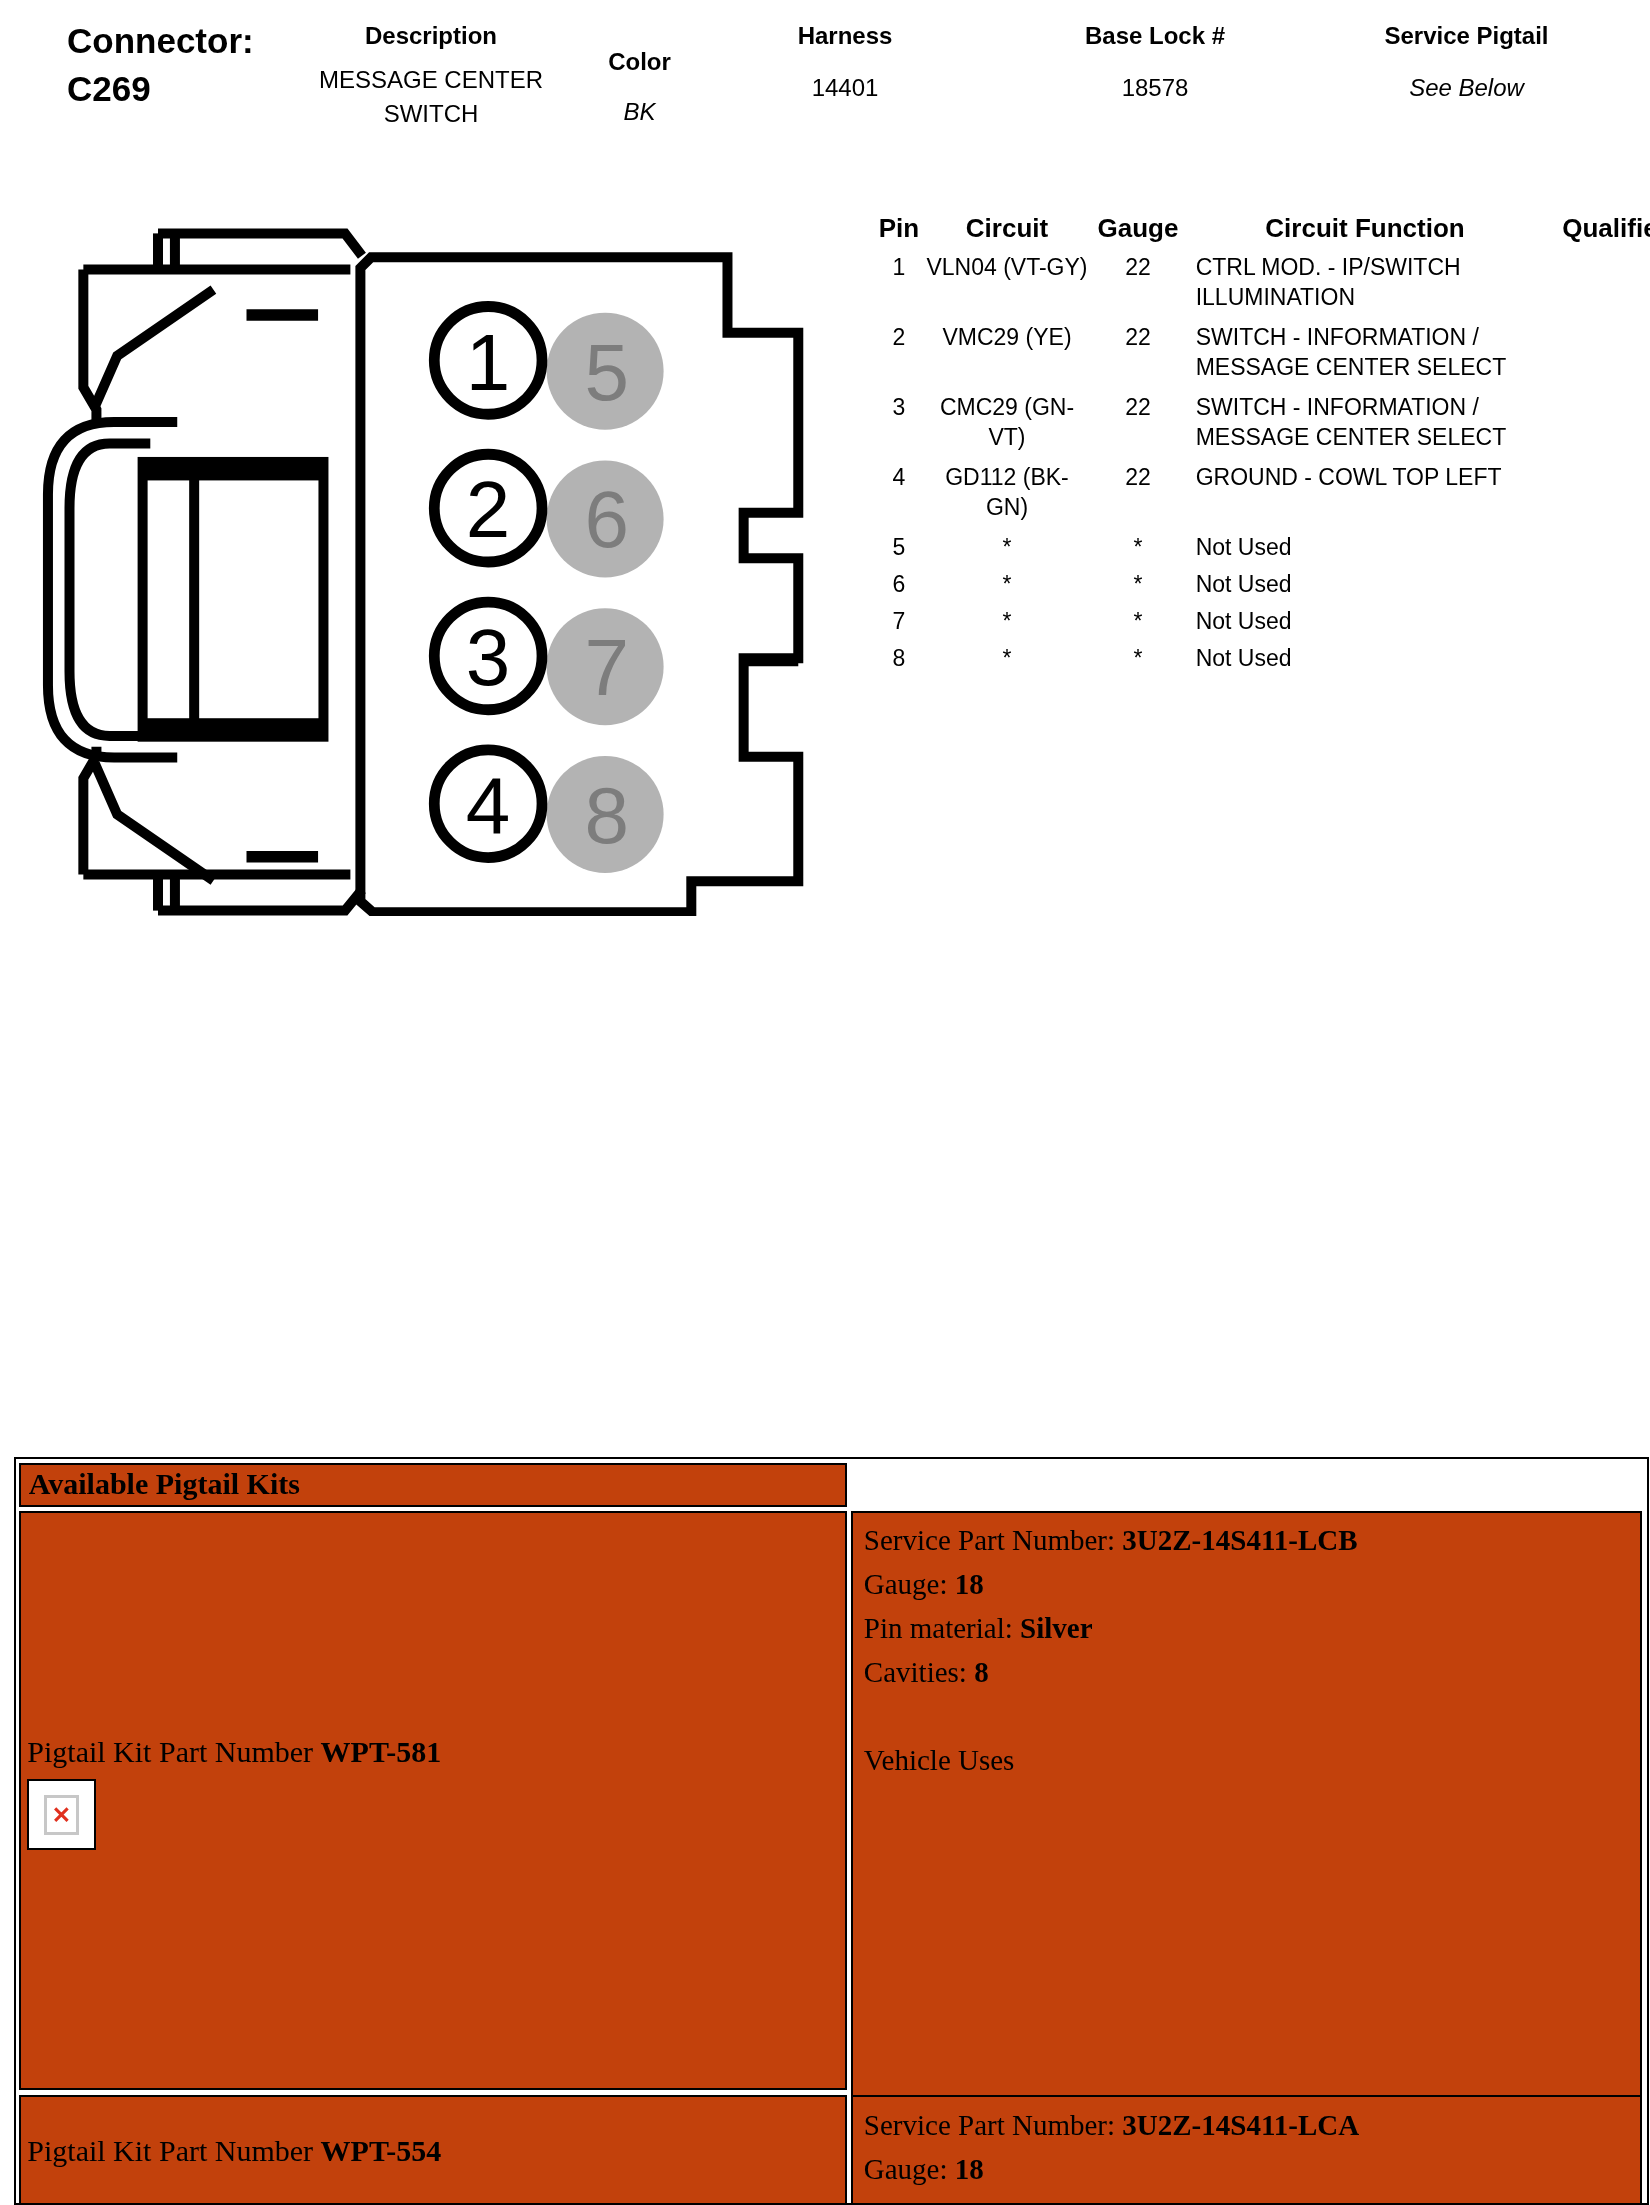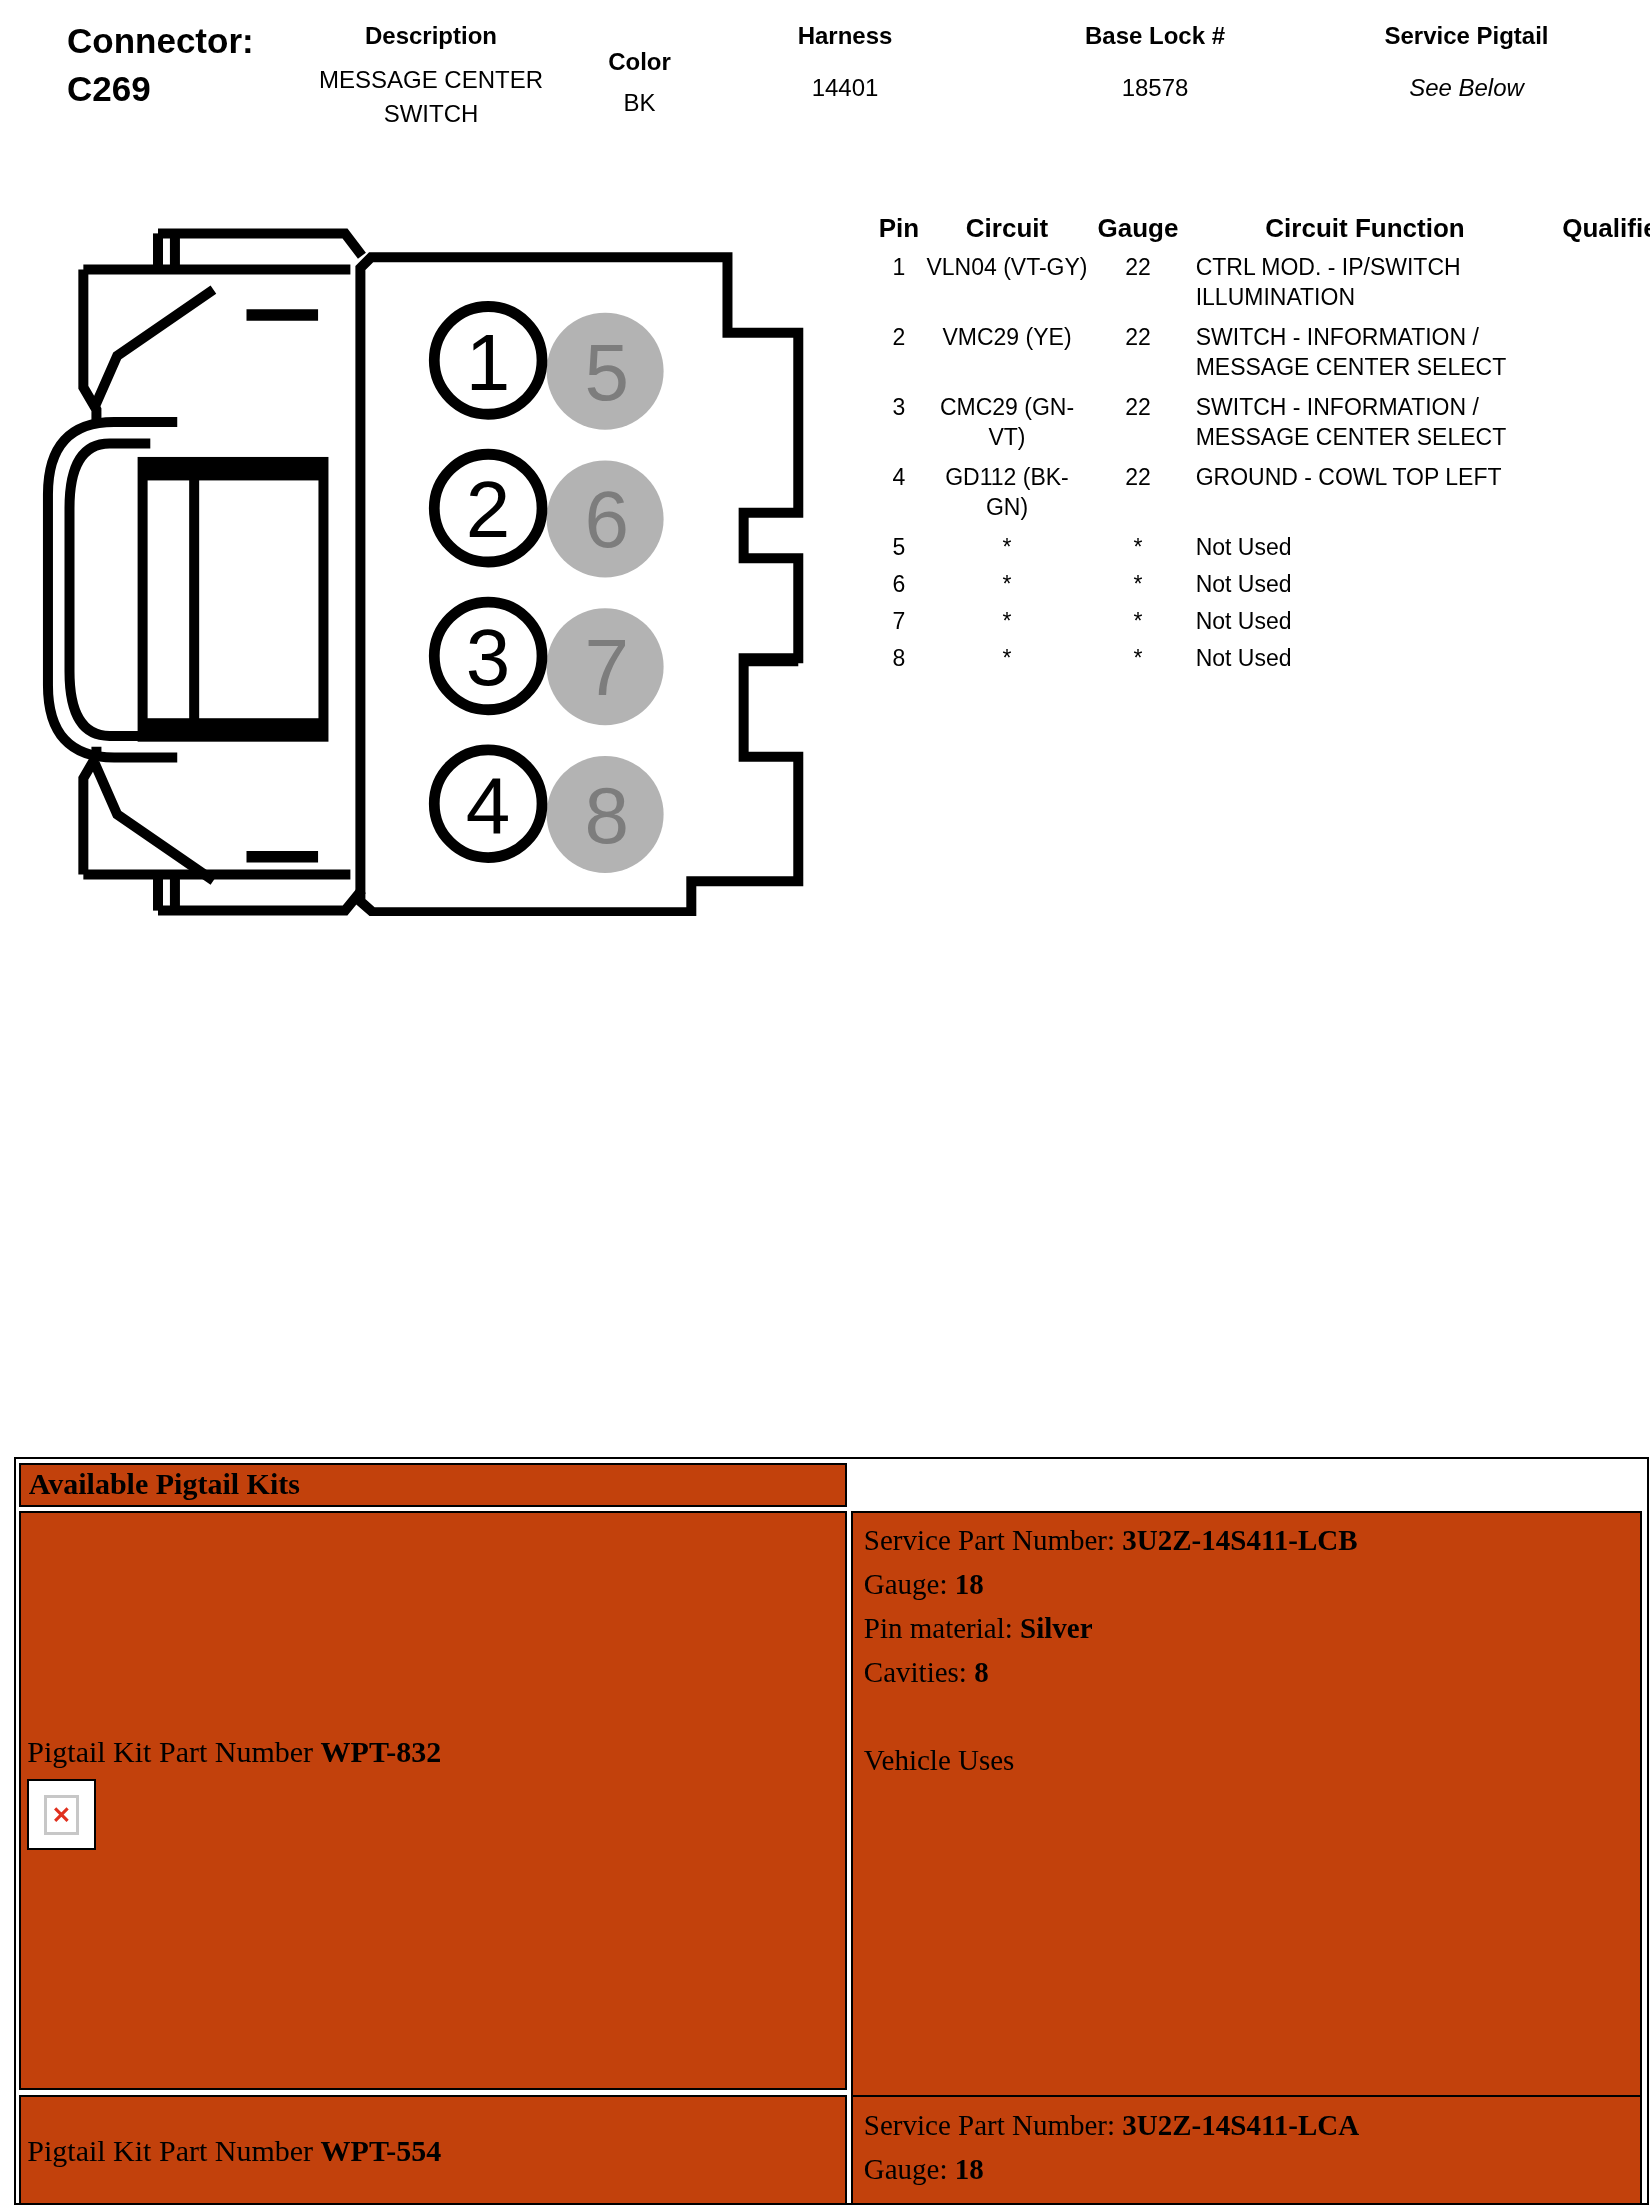--- a/index.html
+++ b/index.html
@@ -58,21 +58,21 @@
   <div>C269</div>
 </div>
 
 <div class="hdr-col" style="left:308px;top:20px;width:246px;">
   <div class="hdr-label">Description</div>
   <div class="hdr-value" style="margin-top:12.3px;">MESSAGE CENTER SWITCH</div>
 </div>
 
 <div class="hdr-col" style="left:574px;top:46px;width:131px;">
   <div class="hdr-label">Color</div>
-  <div class="hdr-value" style="margin-top:9px;">BK</div>
+  <div class="hdr-value" style="margin-top:18px;font-style:italic;">BK</div>
 </div>
 
 <div class="hdr-col" style="left:762px;top:20px;width:166px;">
   <div class="hdr-label">Harness</div>
   <div class="hdr-value" style="margin-top:20px;">14401</div>
 </div>
 
 <div class="hdr-col" style="left:1051px;top:20px;width:208px;">
   <div class="hdr-label">Base Lock #</div>
   <div class="hdr-value" style="margin-top:20px;">18578</div>
@@ -218,21 +218,21 @@
 <div id="pigtail-table">
 
   <div class="cell" id="apk-cell">
     <div class="t">Available Pigtail Kits</div>
   </div>
 
   <div class="cell" id="k1-left">
     <div class="kit-line" style="top:222px;">
       <span>Pigtail Kit Part Number</span>
       <span> </span>
-      <span class="bold">WPT-832</span>
+      <span class="bold">WPT-581</span>
     </div>
     <div id="img-placeholder">
       <div class="inner">
         <span class="x">✕</span>
       </div>
     </div>
   </div>
 
   <div class="cell" id="k1-right">
     <p class="serif-line">

